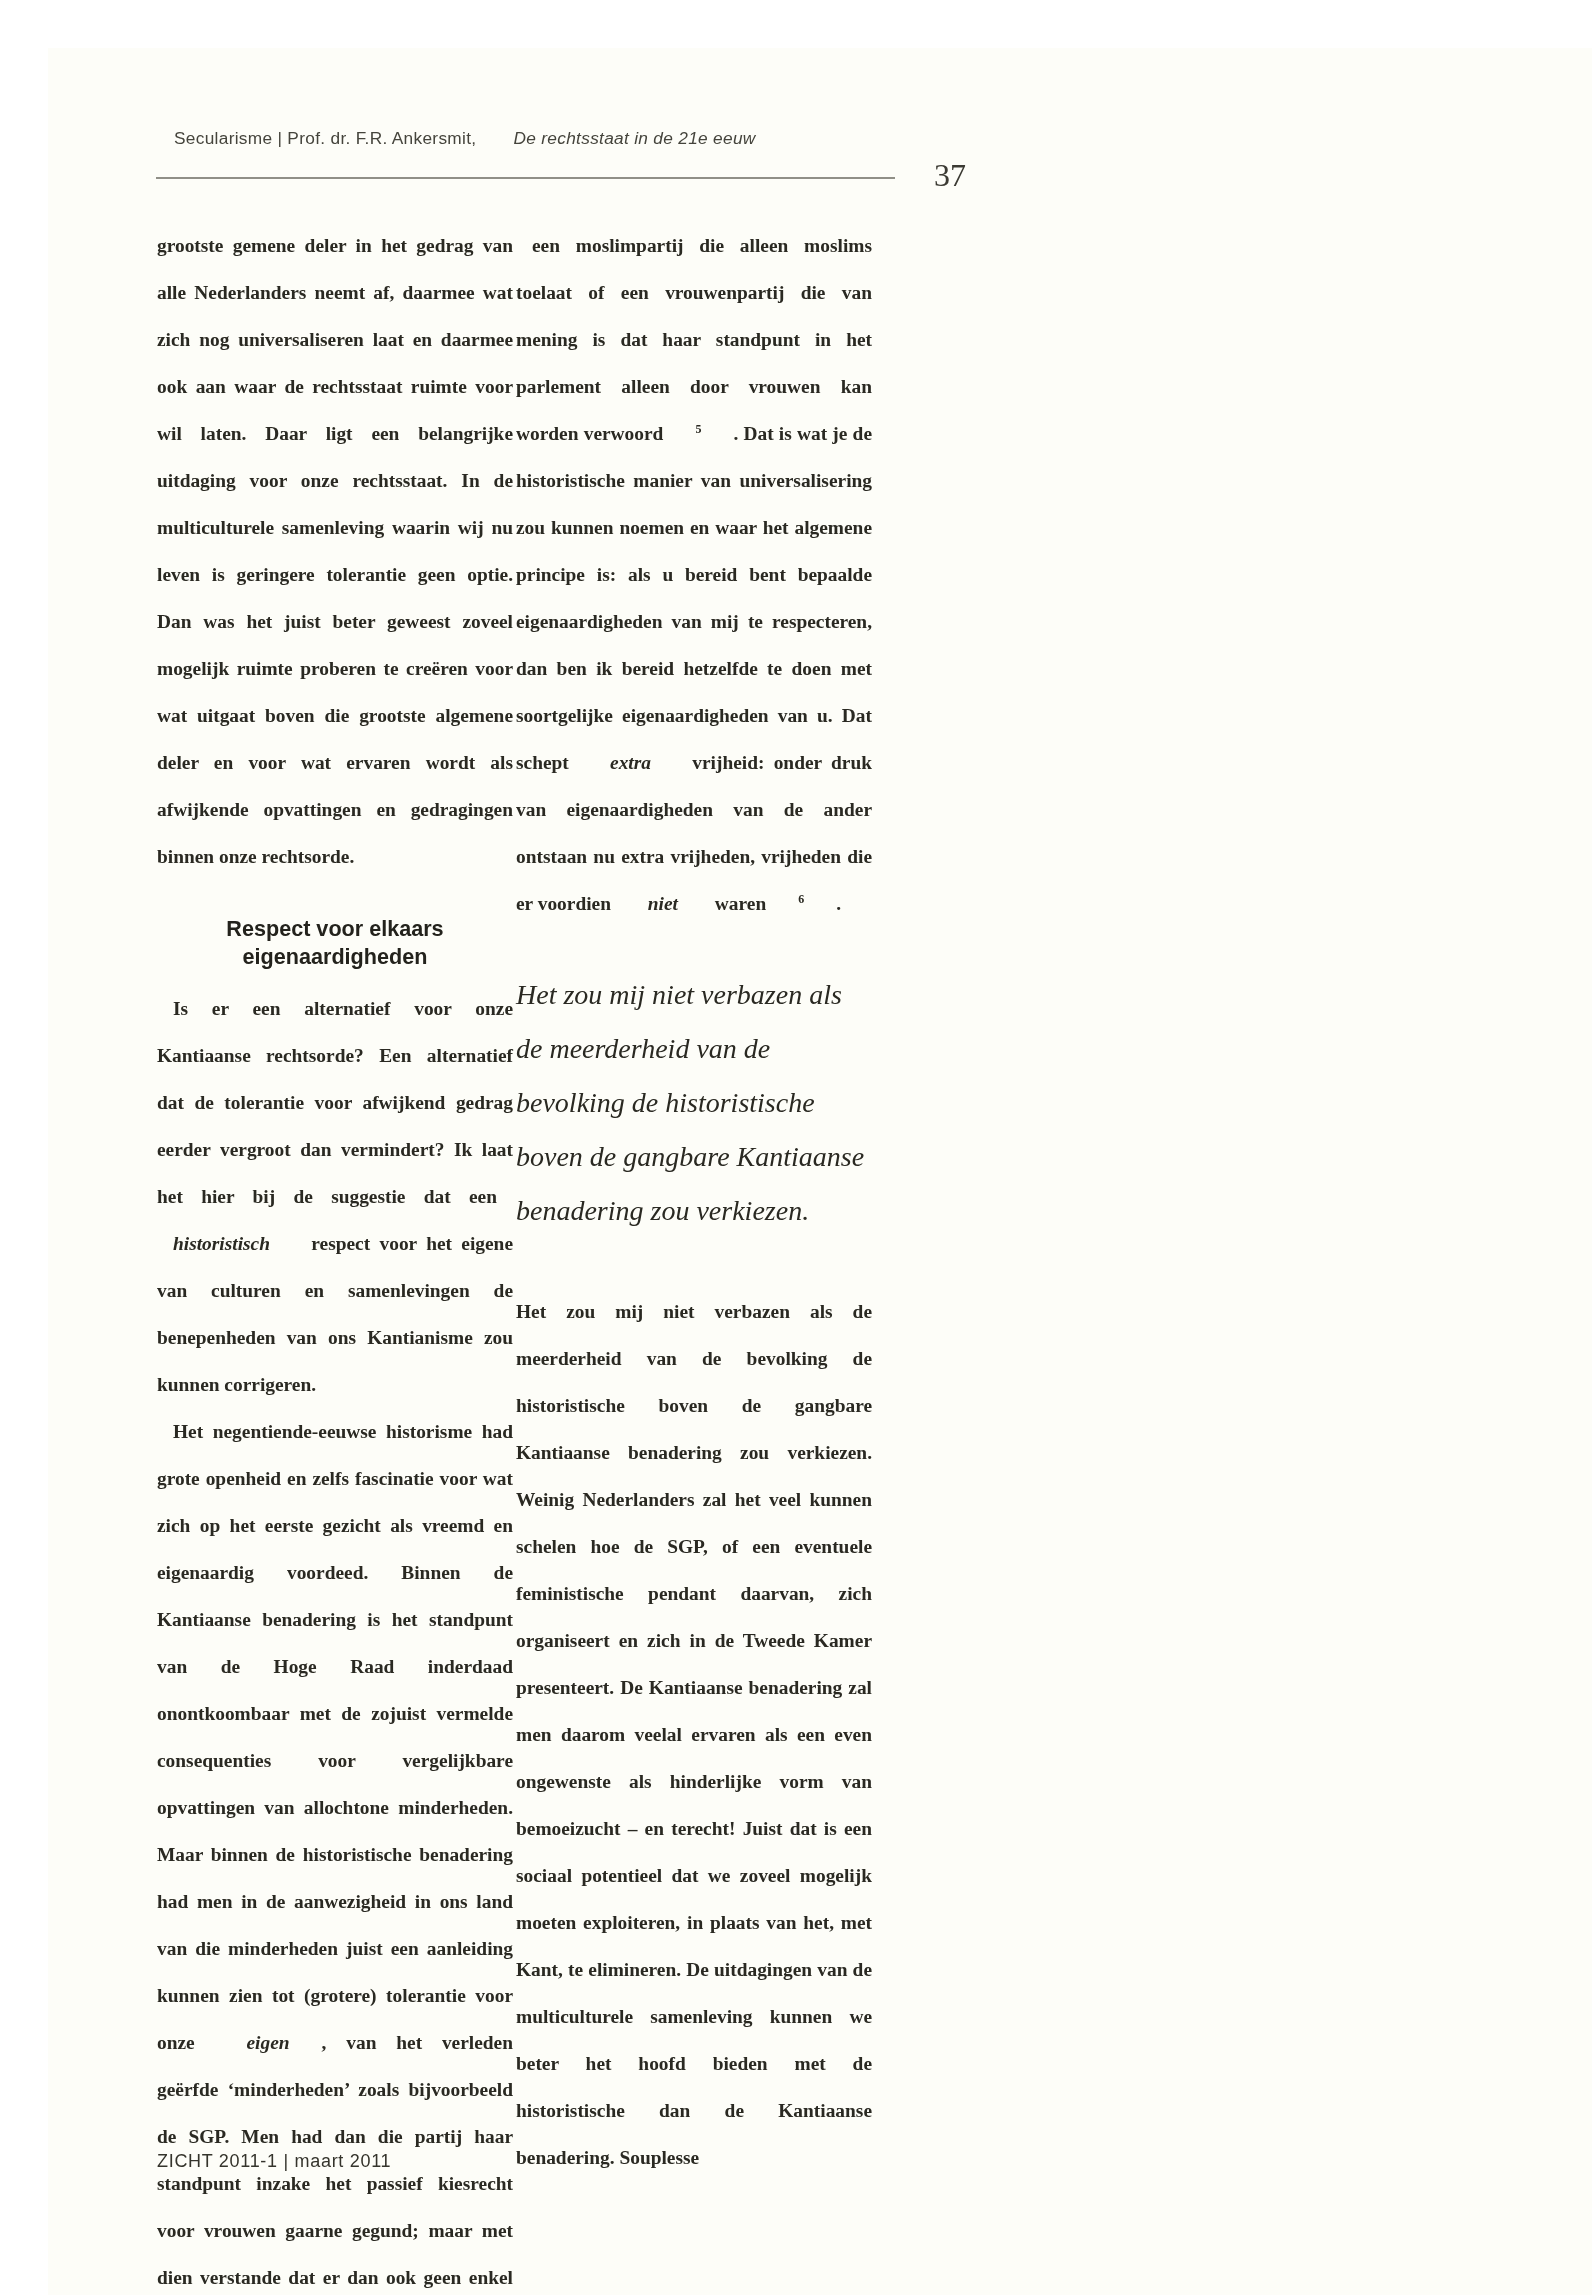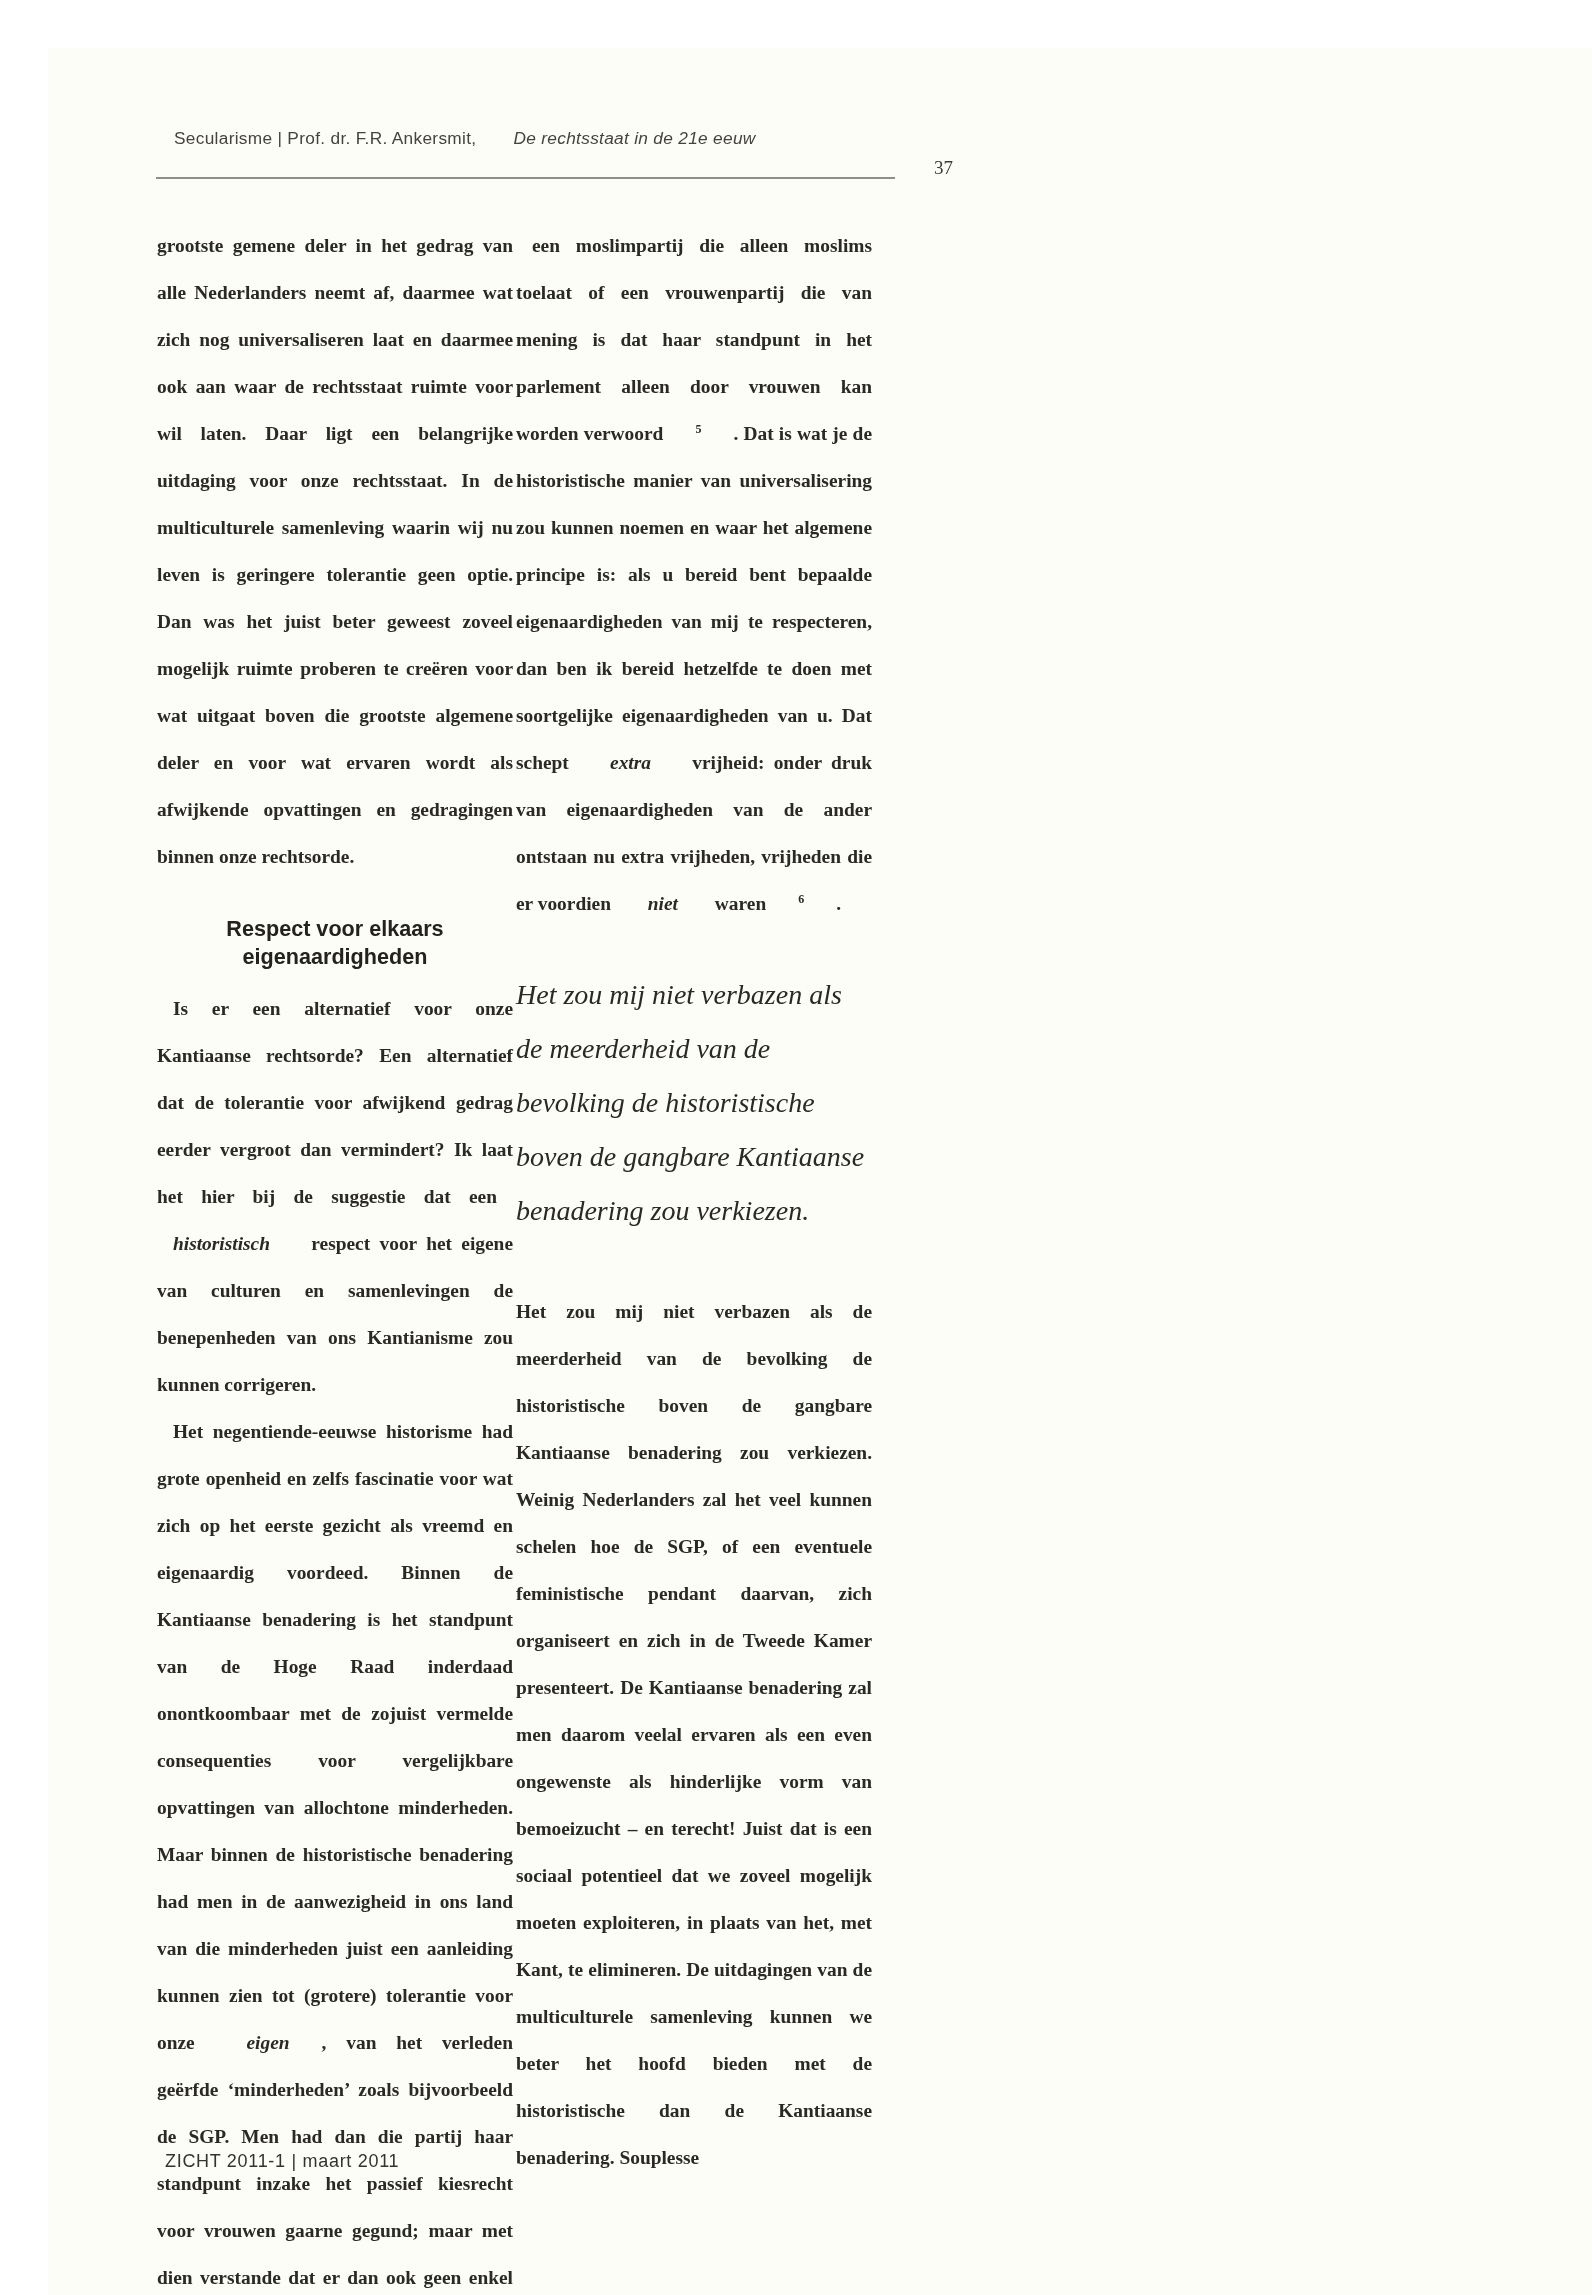--- a/index.html
+++ b/index.html
@@ -24,21 +24,21 @@
   }
   .it { font-style: italic; }
   .rule {
     position: absolute; left: 92px; top: 113px;
     width: 739px; height: 1.7px;
     background: #908f87;
   }
   .page-number {
     position: absolute; left: 870px; top: 93px;
     font-family: "Liberation Serif", serif;
-    font-size: 19px; color: #3b3a33;
+    font-size: 32px; color: #3b3a33;
   }
   .col {
     position: absolute; top: 158px;
     font-size: 19.4px; line-height: 47px;
     text-align: justify;
     color: #2a2922;
     hyphens: auto; -webkit-hyphens: auto;
   }
   .col-left  { left: 93px; width: 356px; }
   .col-right { left: 452px; width: 356px; }
@@ -57,21 +57,21 @@
     font-size: 28px; line-height: 54px;
     text-align: left;
     color: #2a2922;
     margin: 41px 0 50px 0;
   }
   .fnref {
     font-size: 12px; line-height: 0;
     vertical-align: super;
   }
   .journal-footer {
-    position: absolute; left: 101px; top: 2087px;
+    position: absolute; left: 93px; top: 2087px;
     font-family: "Liberation Sans", sans-serif;
     font-size: 18px; letter-spacing: 0.7px;
     color: #35342c;
     white-space: nowrap;
   }
 </style>
 </head>
 <body>
 
 <div class="page">

